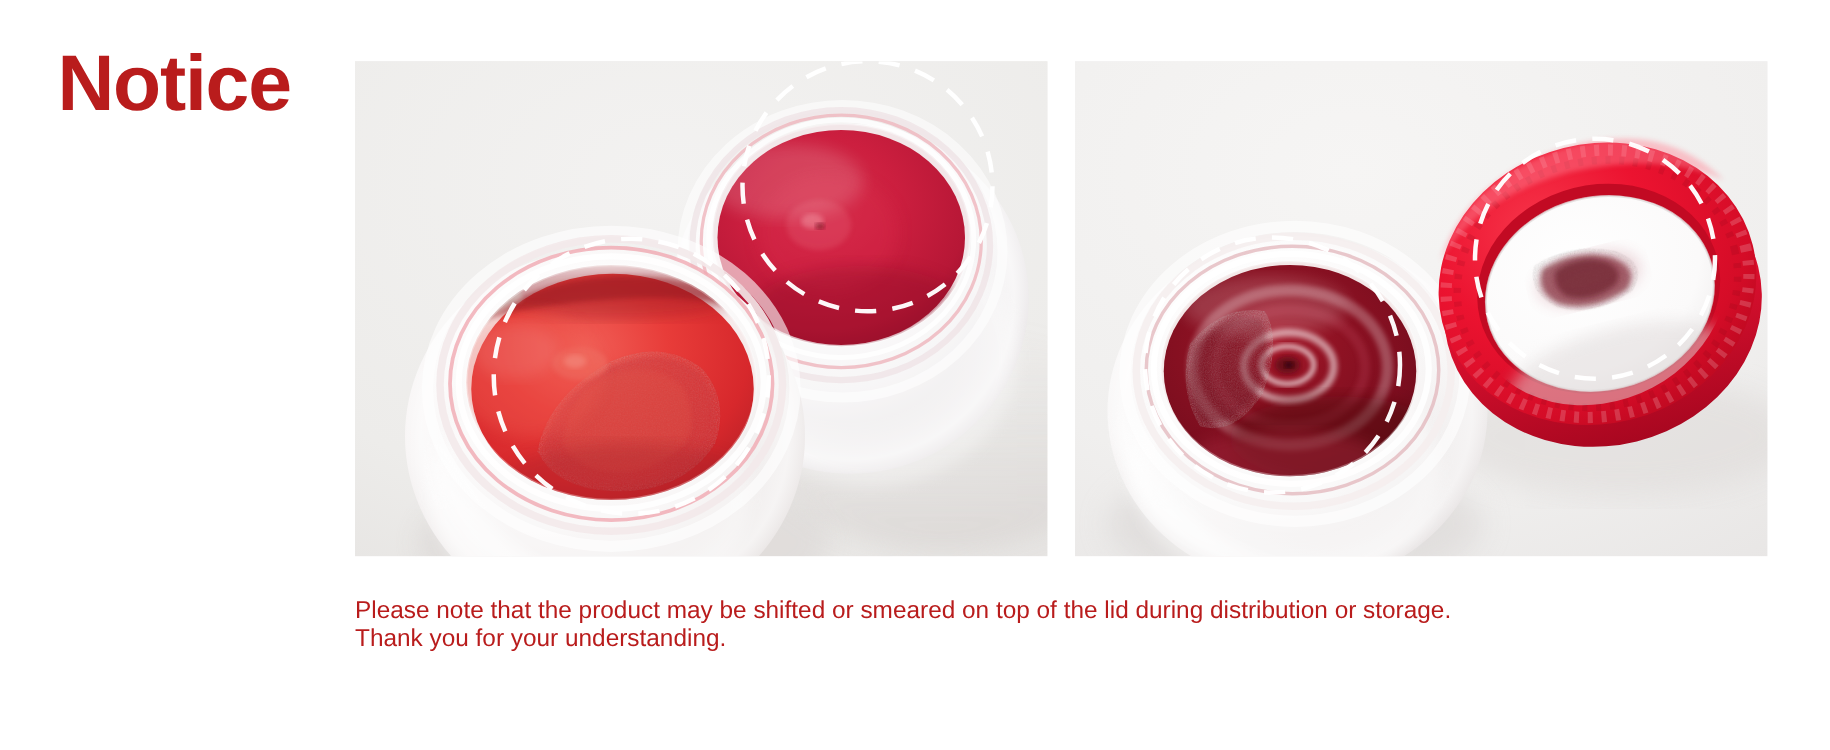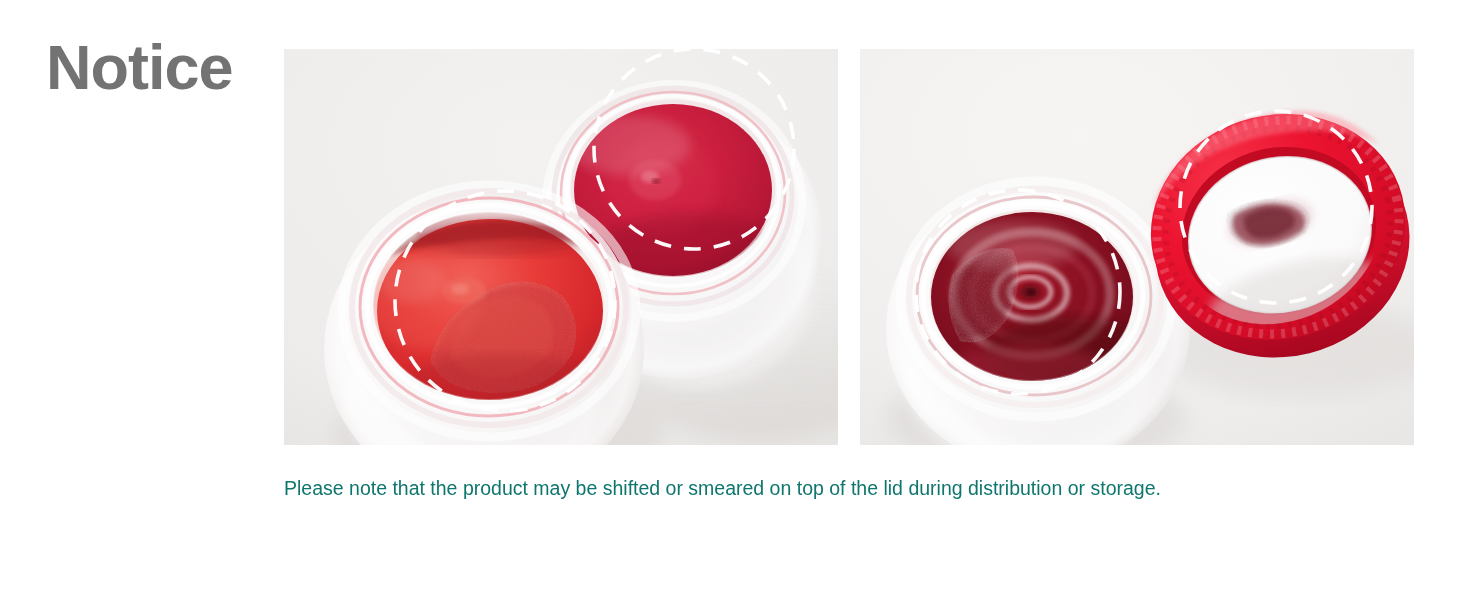--- a/index.html
+++ b/index.html
@@ -17,21 +17,21 @@
   }
 
   
   #notice-title {
     position: absolute;
     left: 46px;
     top: 36px;
     font-size: 63px;
     font-weight: bold;
     letter-spacing: -1px;
-    color: #737373;
+    color: #b91c1c;
     line-height: 1.0;
     white-space: nowrap;
   }
 
   
   .photo-panel {
     position: absolute;
     top: 49px;
     height: 396px;
     overflow: hidden;
@@ -40,21 +40,21 @@
   #photo-right { left: 860px; width: 554px; background: #f1f0ef; }
 
   .photo-panel svg { display: block; width: 100%; height: 100%; }
 
   
   #notice-caption {
     position: absolute;
     left: 284px;
     top: 477px;
     width: 1140px;
-    color: #0f766e;
+    color: #b91c1c;
     font-size: 19.5px;
     line-height: 22.5px;
     white-space: nowrap;
   }
   #notice-caption div { white-space: nowrap; }
 </style>
 </head>
 <body>
 
 <div id="notice-title">Notice</div>
@@ -347,13 +347,14 @@
       <ellipse cx="418" cy="186" rx="92" ry="77" fill="none" stroke="#e1dcdc" stroke-width="1.6" opacity=".8"></ellipse>
     </g>
 
     <circle cx="158" cy="243" r="102" fill="none" stroke="#ffffff" stroke-width="3.6" stroke-dasharray="17 13" stroke-linecap="butt" opacity=".97"></circle>
     <circle cx="416" cy="158" r="96" fill="none" stroke="#ffffff" stroke-width="3.6" stroke-dasharray="17 13" stroke-linecap="butt" opacity=".97"></circle>
   </svg>
 </div>
 
 <div id="notice-caption">
   <div>Please note that the product may be shifted or smeared on top of the lid during distribution or storage.</div>
+  <div>Thank you for your understanding.</div>
 </div>
 
 </body></html>

